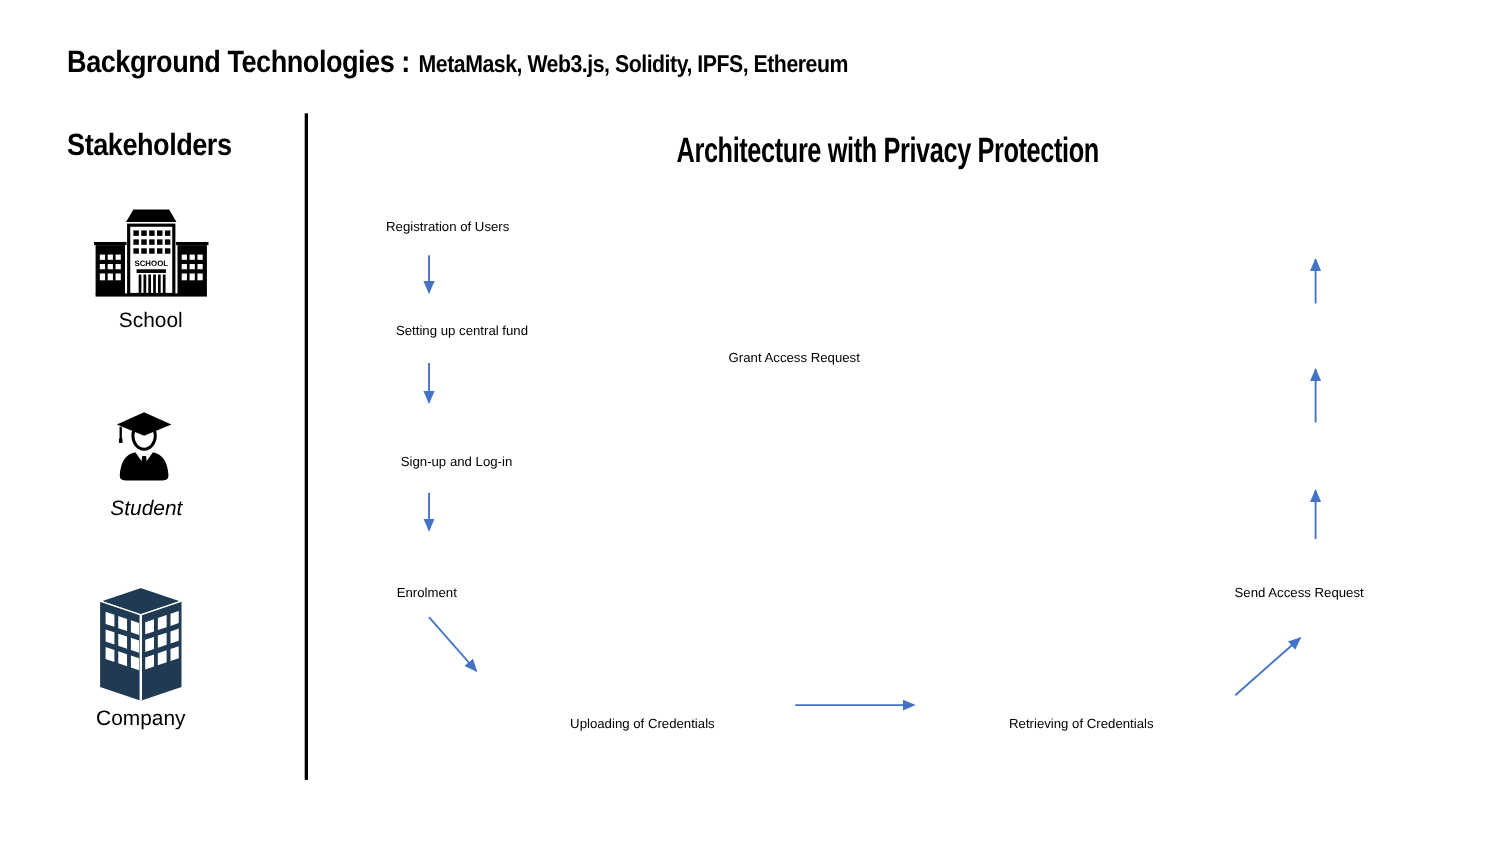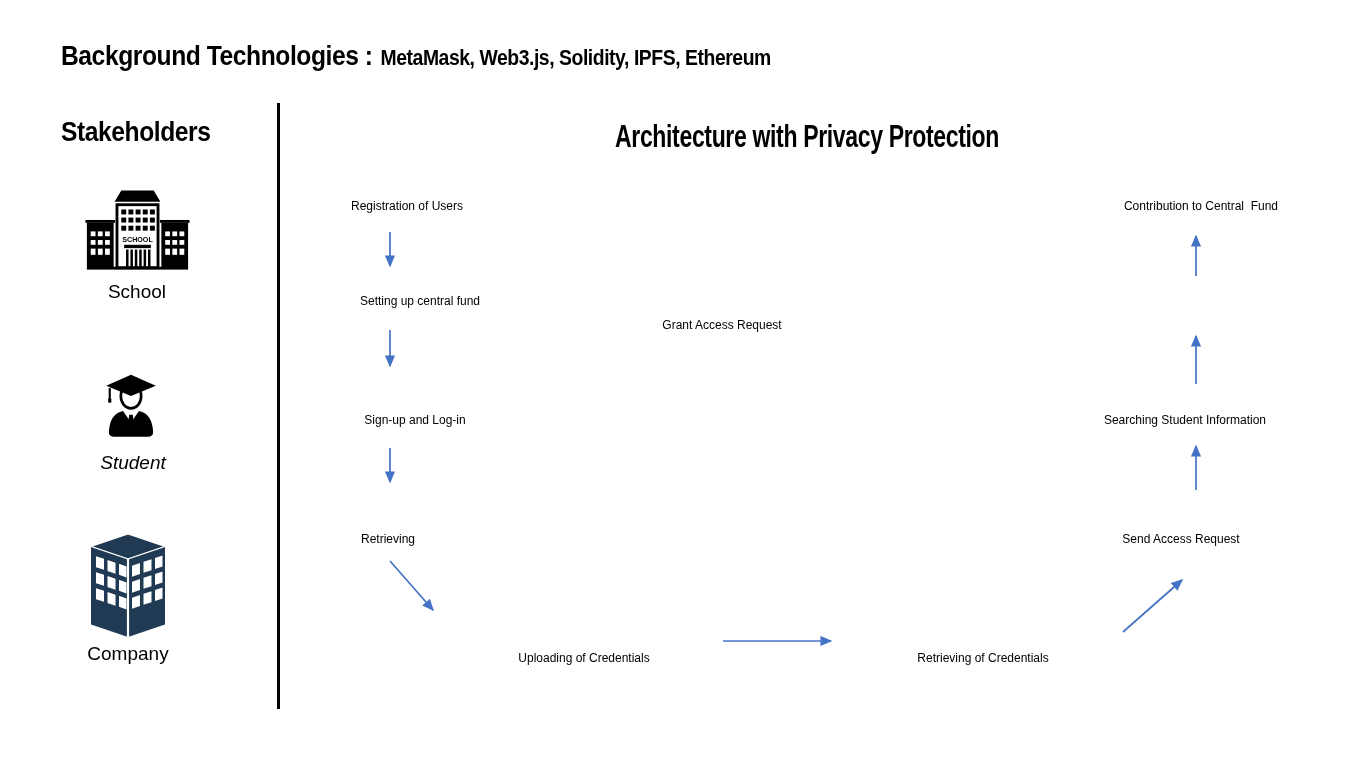--- a/index.html
+++ b/index.html
@@ -190,26 +190,24 @@
           <rect x="55.5" y="79.4" width="8" height="11"></rect>
           <rect x="67" y="79.4" width="7.5" height="11"></rect>
       </g>
     </svg>
   </div>
   <div class="stake-label" style="left:128px;top:643px;">Company</div>
 
   <div class="node n0">Registration of Users</div>
   <div class="node n1">Setting up central fund</div>
   <div class="node n2">Sign-up and Log-in</div>
-  <div class="node n3">Retrieving</div>
+  <div class="node n3">Enrolment</div>
   <div class="node n4">Uploading of Credentials</div>
   <div class="node n5">Retrieving of Credentials</div>
   <div class="node n6">Send Access Request</div>
-  <div class="node n7">Searching Student Information</div>
-  <div class="node n8">Contribution to Central  Fund</div>
   <div class="node n9">Grant Access Request</div>
 
   <svg class="arrows" width="1353" height="768" viewBox="0 0 1353 768">
     <defs>
       <marker id="ah" markerWidth="8" markerHeight="7" refX="6.2" refY="3" orient="auto" markerUnits="strokeWidth">
         <path class="arrow-head" d="M0,0 L7,3 L0,6 Z"></path>
       </marker>
     </defs>
     <line class="arrow-line" x1="390" y1="232" x2="390" y2="266" marker-end="url(#ah)"></line>
     <line class="arrow-line" x1="390" y1="330" x2="390" y2="366" marker-end="url(#ah)"></line>

